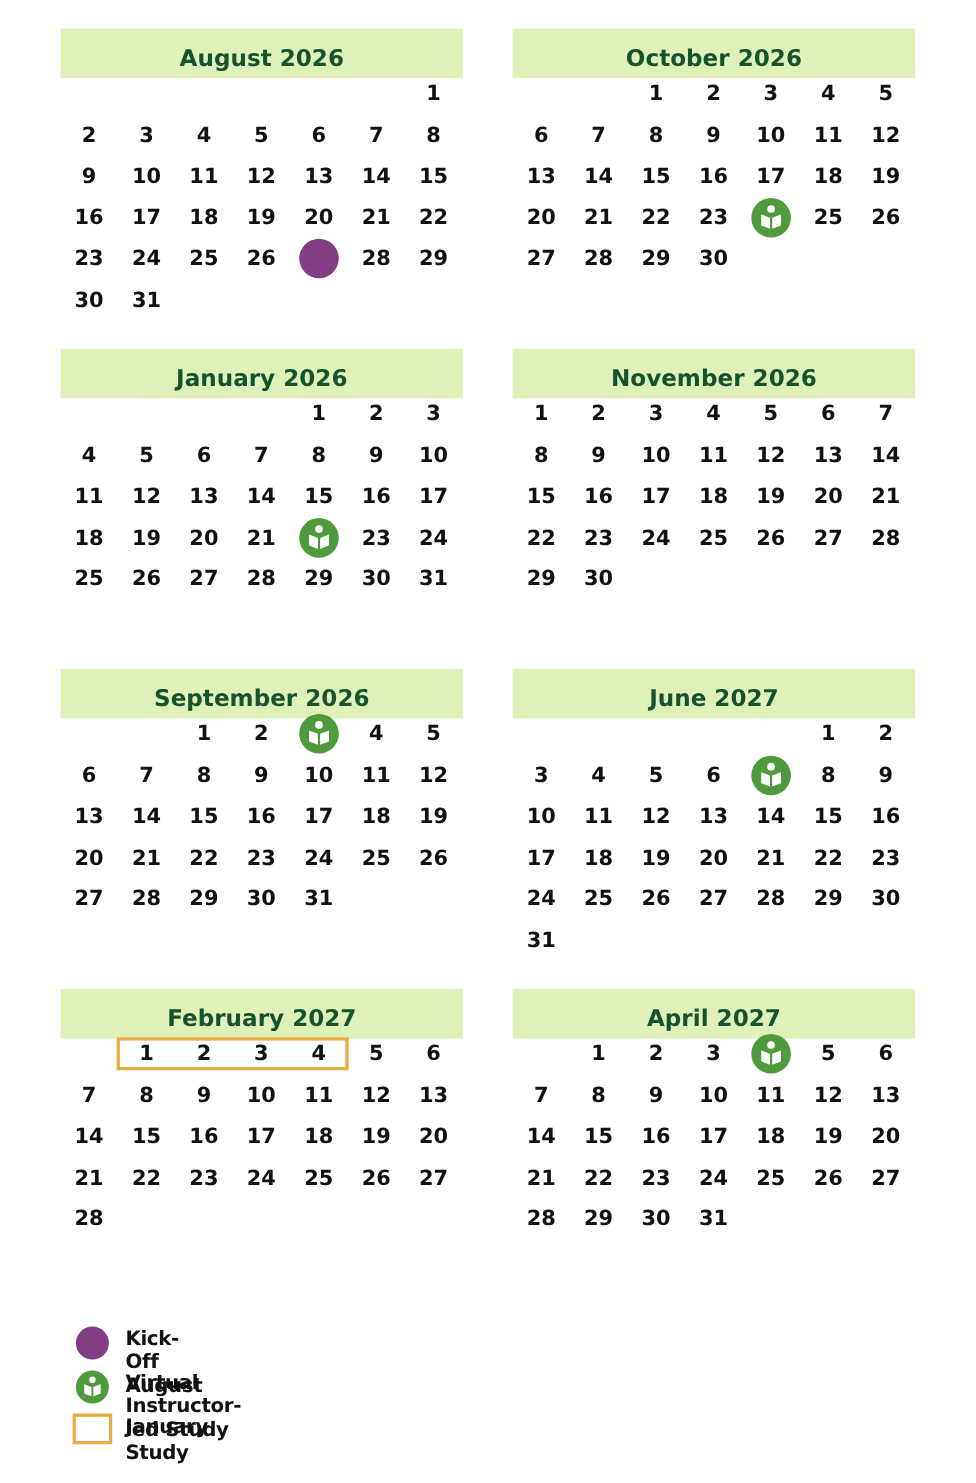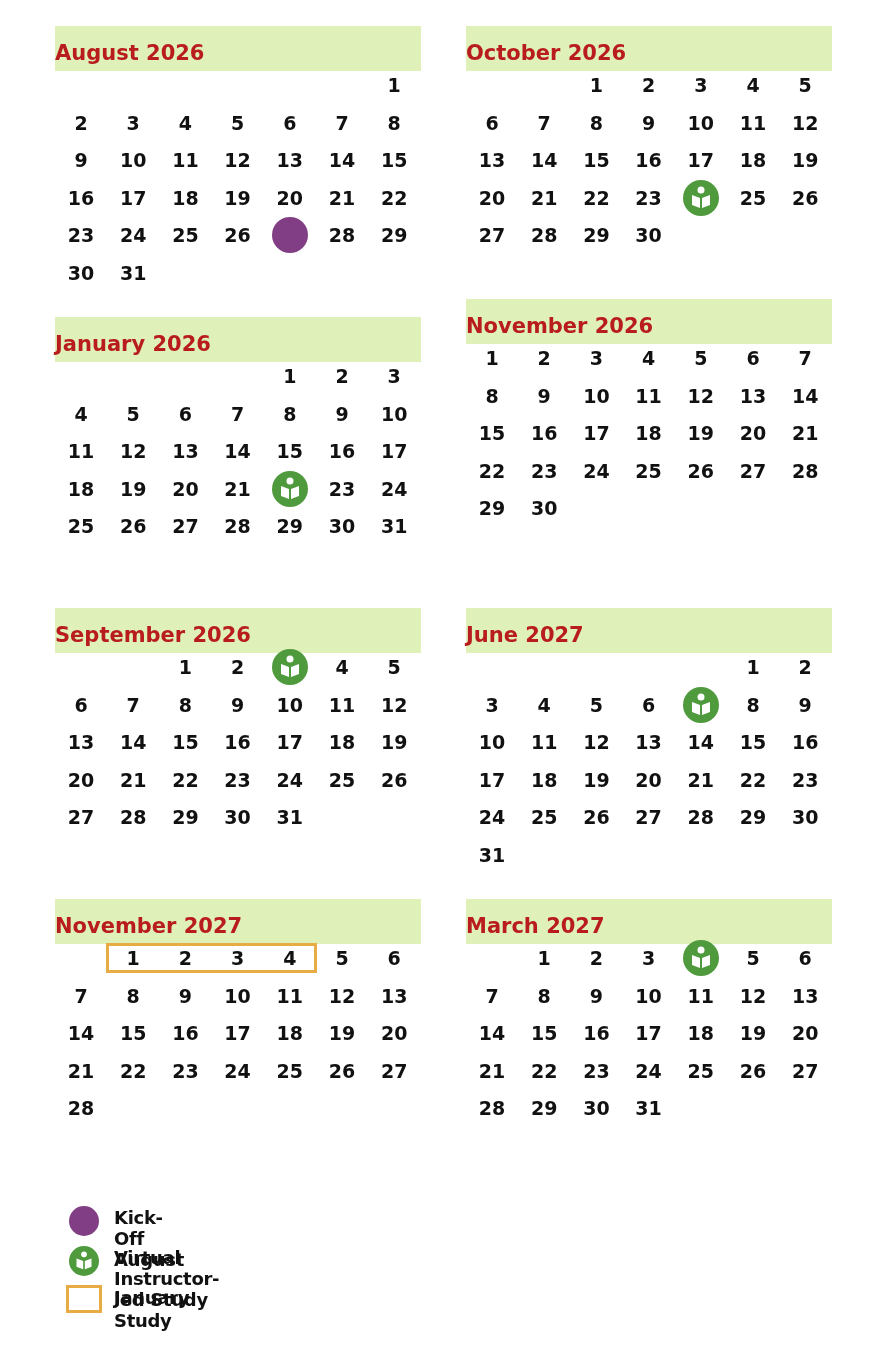--- a/index.html
+++ b/index.html
@@ -1,18 +1,18 @@
 <!DOCTYPE html>
 <html><head>
 <meta charset="utf-8">
 <style>
   html, body { margin:0; padding:0; background:#ffffff; }
   body { width:887px; height:1348px; position:relative; font-family:"DejaVu Sans", sans-serif; overflow:hidden; }
   .month { position:absolute; width:366px; }
-  .mhead { height:45px; background:#dff0b9; color:#b91c1c; font-weight:bold; font-size:21px; line-height:55px; box-sizing:border-box; }
+  .mhead { height:45px; background:#dff0b9; color:#14532d; font-weight:bold; font-size:21px; text-align:center; line-height:55px; box-sizing:border-box; }
   .grid { position:relative; width:366px; }
   .day { position:absolute; width:52px; height:36px; margin-left:-26px; margin-top:-18px; text-align:center; line-height:36px; font-weight:bold; font-size:19px; color:#111111; }
   .dot { position:absolute; width:36px; height:36px; border-radius:50%; margin-left:-18px; margin-top:-18px; }
   .kick { background:#823e85; }
   .study { background:#4f9a3d; }
   .study svg, .legend-study svg { display:block; }
   .workshop { position:absolute; border:3px solid #e8ac45; box-sizing:border-box; }
   .legend { position:absolute; left:66px; top:1203px; }
   .legend-row { position:relative; height:40px; }
   .legend-swatch { position:absolute; left:3px; top:3px; width:30px; height:30px; border-radius:50%; }
@@ -130,21 +130,21 @@
       <div class="day" style="left: 287px; top: 171.5px;">23</div>
       <div class="day" style="left: 339.2px; top: 171.5px;">24</div>
       <div class="day" style="left: 26px; top: 209px;">25</div>
       <div class="day" style="left: 78.2px; top: 209px;">26</div>
       <div class="day" style="left: 130.4px; top: 209px;">27</div>
       <div class="day" style="left: 182.6px; top: 209px;">28</div>
       <div class="day" style="left: 234.8px; top: 209px;">29</div>
       <div class="day" style="left: 287px; top: 209px;">30</div>
       <div class="day" style="left: 339.2px; top: 209px;">31</div>
     </div>
-    <div class="month" style="left: 466px; top: 299px;">
+    <div class="month" style="left: 466px; top: 317px;">
       <div class="mhead">November 2026</div>
       <div class="grid"></div>
       <div class="day" style="left: 26px; top: 59px;">1</div>
       <div class="day" style="left: 78.2px; top: 59px;">2</div>
       <div class="day" style="left: 130.4px; top: 59px;">3</div>
       <div class="day" style="left: 182.6px; top: 59px;">4</div>
       <div class="day" style="left: 234.8px; top: 59px;">5</div>
       <div class="day" style="left: 287px; top: 59px;">6</div>
       <div class="day" style="left: 339.2px; top: 59px;">7</div>
       <div class="day" style="left: 26px; top: 96.5px;">8</div>
@@ -245,21 +245,21 @@
       <div class="day" style="left: 26px; top: 209px;">24</div>
       <div class="day" style="left: 78.2px; top: 209px;">25</div>
       <div class="day" style="left: 130.4px; top: 209px;">26</div>
       <div class="day" style="left: 182.6px; top: 209px;">27</div>
       <div class="day" style="left: 234.8px; top: 209px;">28</div>
       <div class="day" style="left: 287px; top: 209px;">29</div>
       <div class="day" style="left: 339.2px; top: 209px;">30</div>
       <div class="day" style="left: 26px; top: 246.5px;">31</div>
     </div>
     <div class="month" style="left: 55px; top: 899px;">
-      <div class="mhead">November 2027</div>
+      <div class="mhead">February 2027</div>
       <div class="grid"></div>
       <div class="day" style="left: 78.2px; top: 59px;">1</div>
       <div class="day" style="left: 130.4px; top: 59px;">2</div>
       <div class="day" style="left: 182.6px; top: 59px;">3</div>
       <div class="day" style="left: 234.8px; top: 59px;">4</div>
       <div class="day" style="left: 287px; top: 59px;">5</div>
       <div class="day" style="left: 339.2px; top: 59px;">6</div>
       <div class="day" style="left: 26px; top: 96.5px;">7</div>
       <div class="day" style="left: 78.2px; top: 96.5px;">8</div>
       <div class="day" style="left: 130.4px; top: 96.5px;">9</div>
@@ -278,21 +278,21 @@
       <div class="day" style="left: 78.2px; top: 171.5px;">22</div>
       <div class="day" style="left: 130.4px; top: 171.5px;">23</div>
       <div class="day" style="left: 182.6px; top: 171.5px;">24</div>
       <div class="day" style="left: 234.8px; top: 171.5px;">25</div>
       <div class="day" style="left: 287px; top: 171.5px;">26</div>
       <div class="day" style="left: 339.2px; top: 171.5px;">27</div>
       <div class="day" style="left: 26px; top: 209px;">28</div>
       <div class="workshop" style="left: 51.2px; width: 210.6px; top: 44px; height: 30px;"></div>
     </div>
     <div class="month" style="left: 466px; top: 899px;">
-      <div class="mhead">March 2027</div>
+      <div class="mhead">April 2027</div>
       <div class="grid"></div>
       <div class="day" style="left: 78.2px; top: 59px;">1</div>
       <div class="day" style="left: 130.4px; top: 59px;">2</div>
       <div class="day" style="left: 182.6px; top: 59px;">3</div>
       <div class="dot study" style="left: 234.8px; top: 59px; position: absolute;">
         <svg width="36" height="36" viewBox="0 0 36 36">
           <circle cx="18" cy="10" r="3.5" fill="#fff"></circle>
           <path d="M9 15 L17 18 L17 28 L9 25 Z M27 15 L19 18 L19 28 L27 25 Z" fill="#fff"></path>
         </svg>
       </div>

